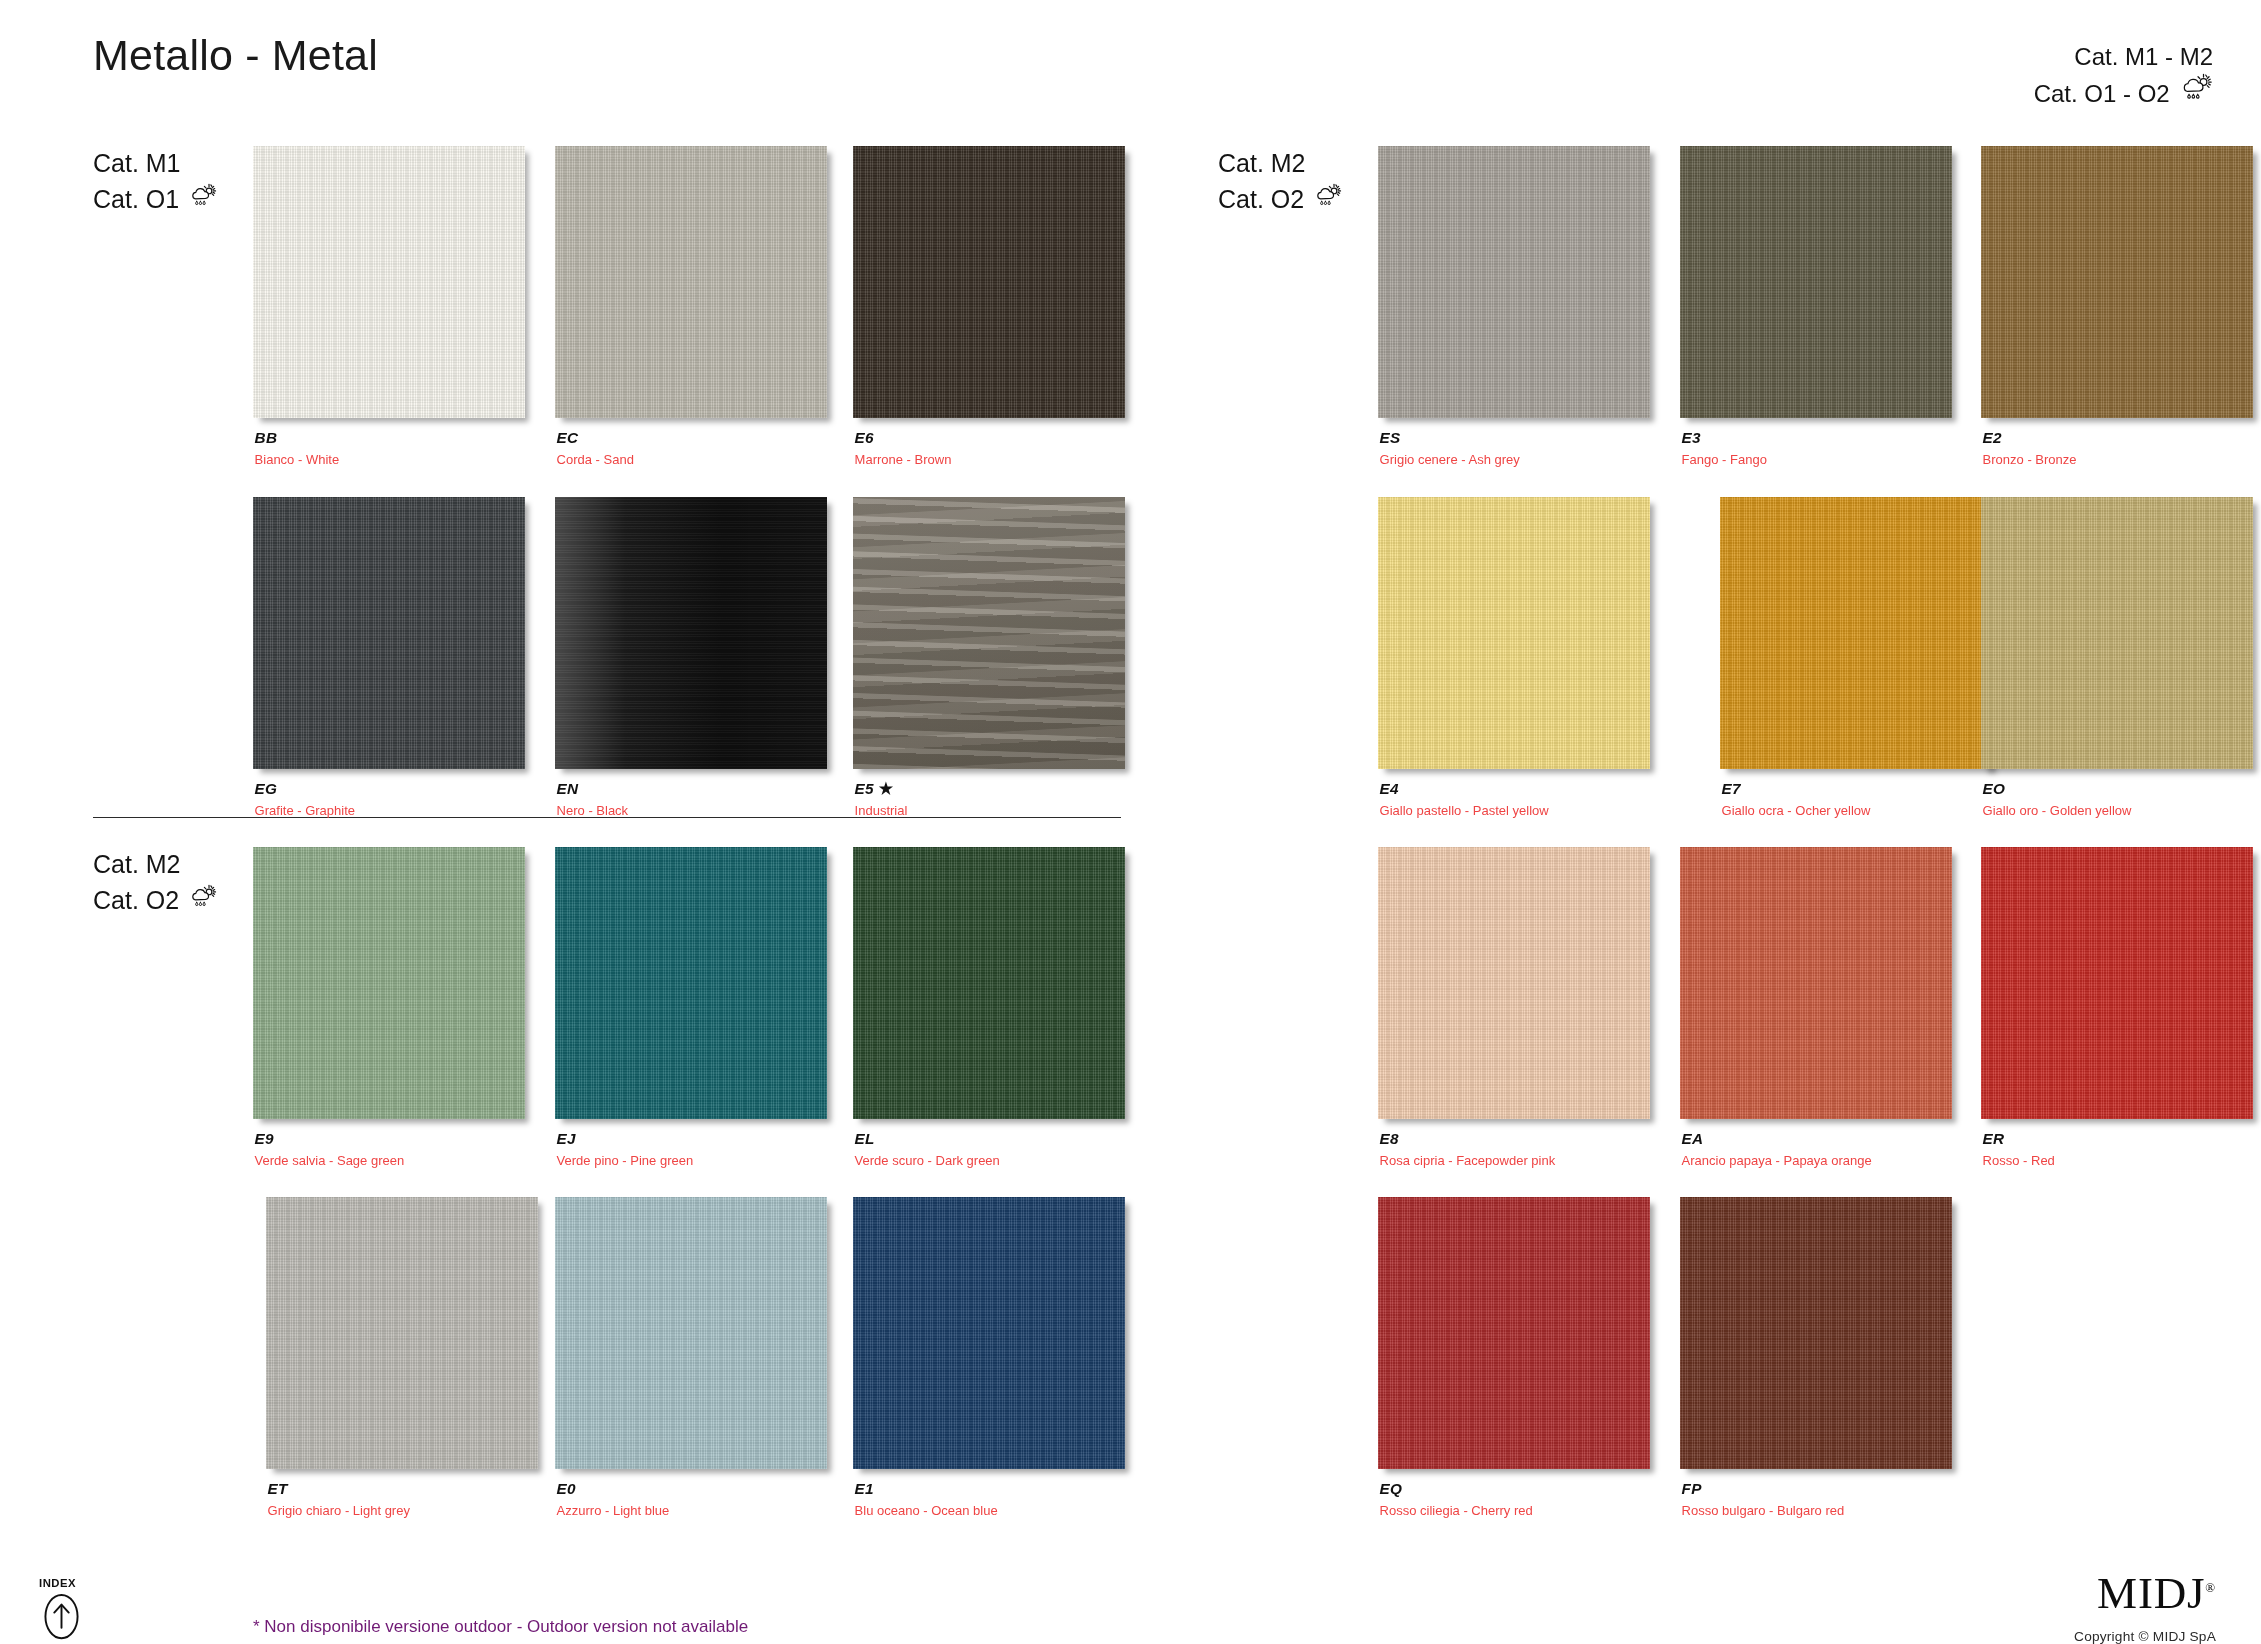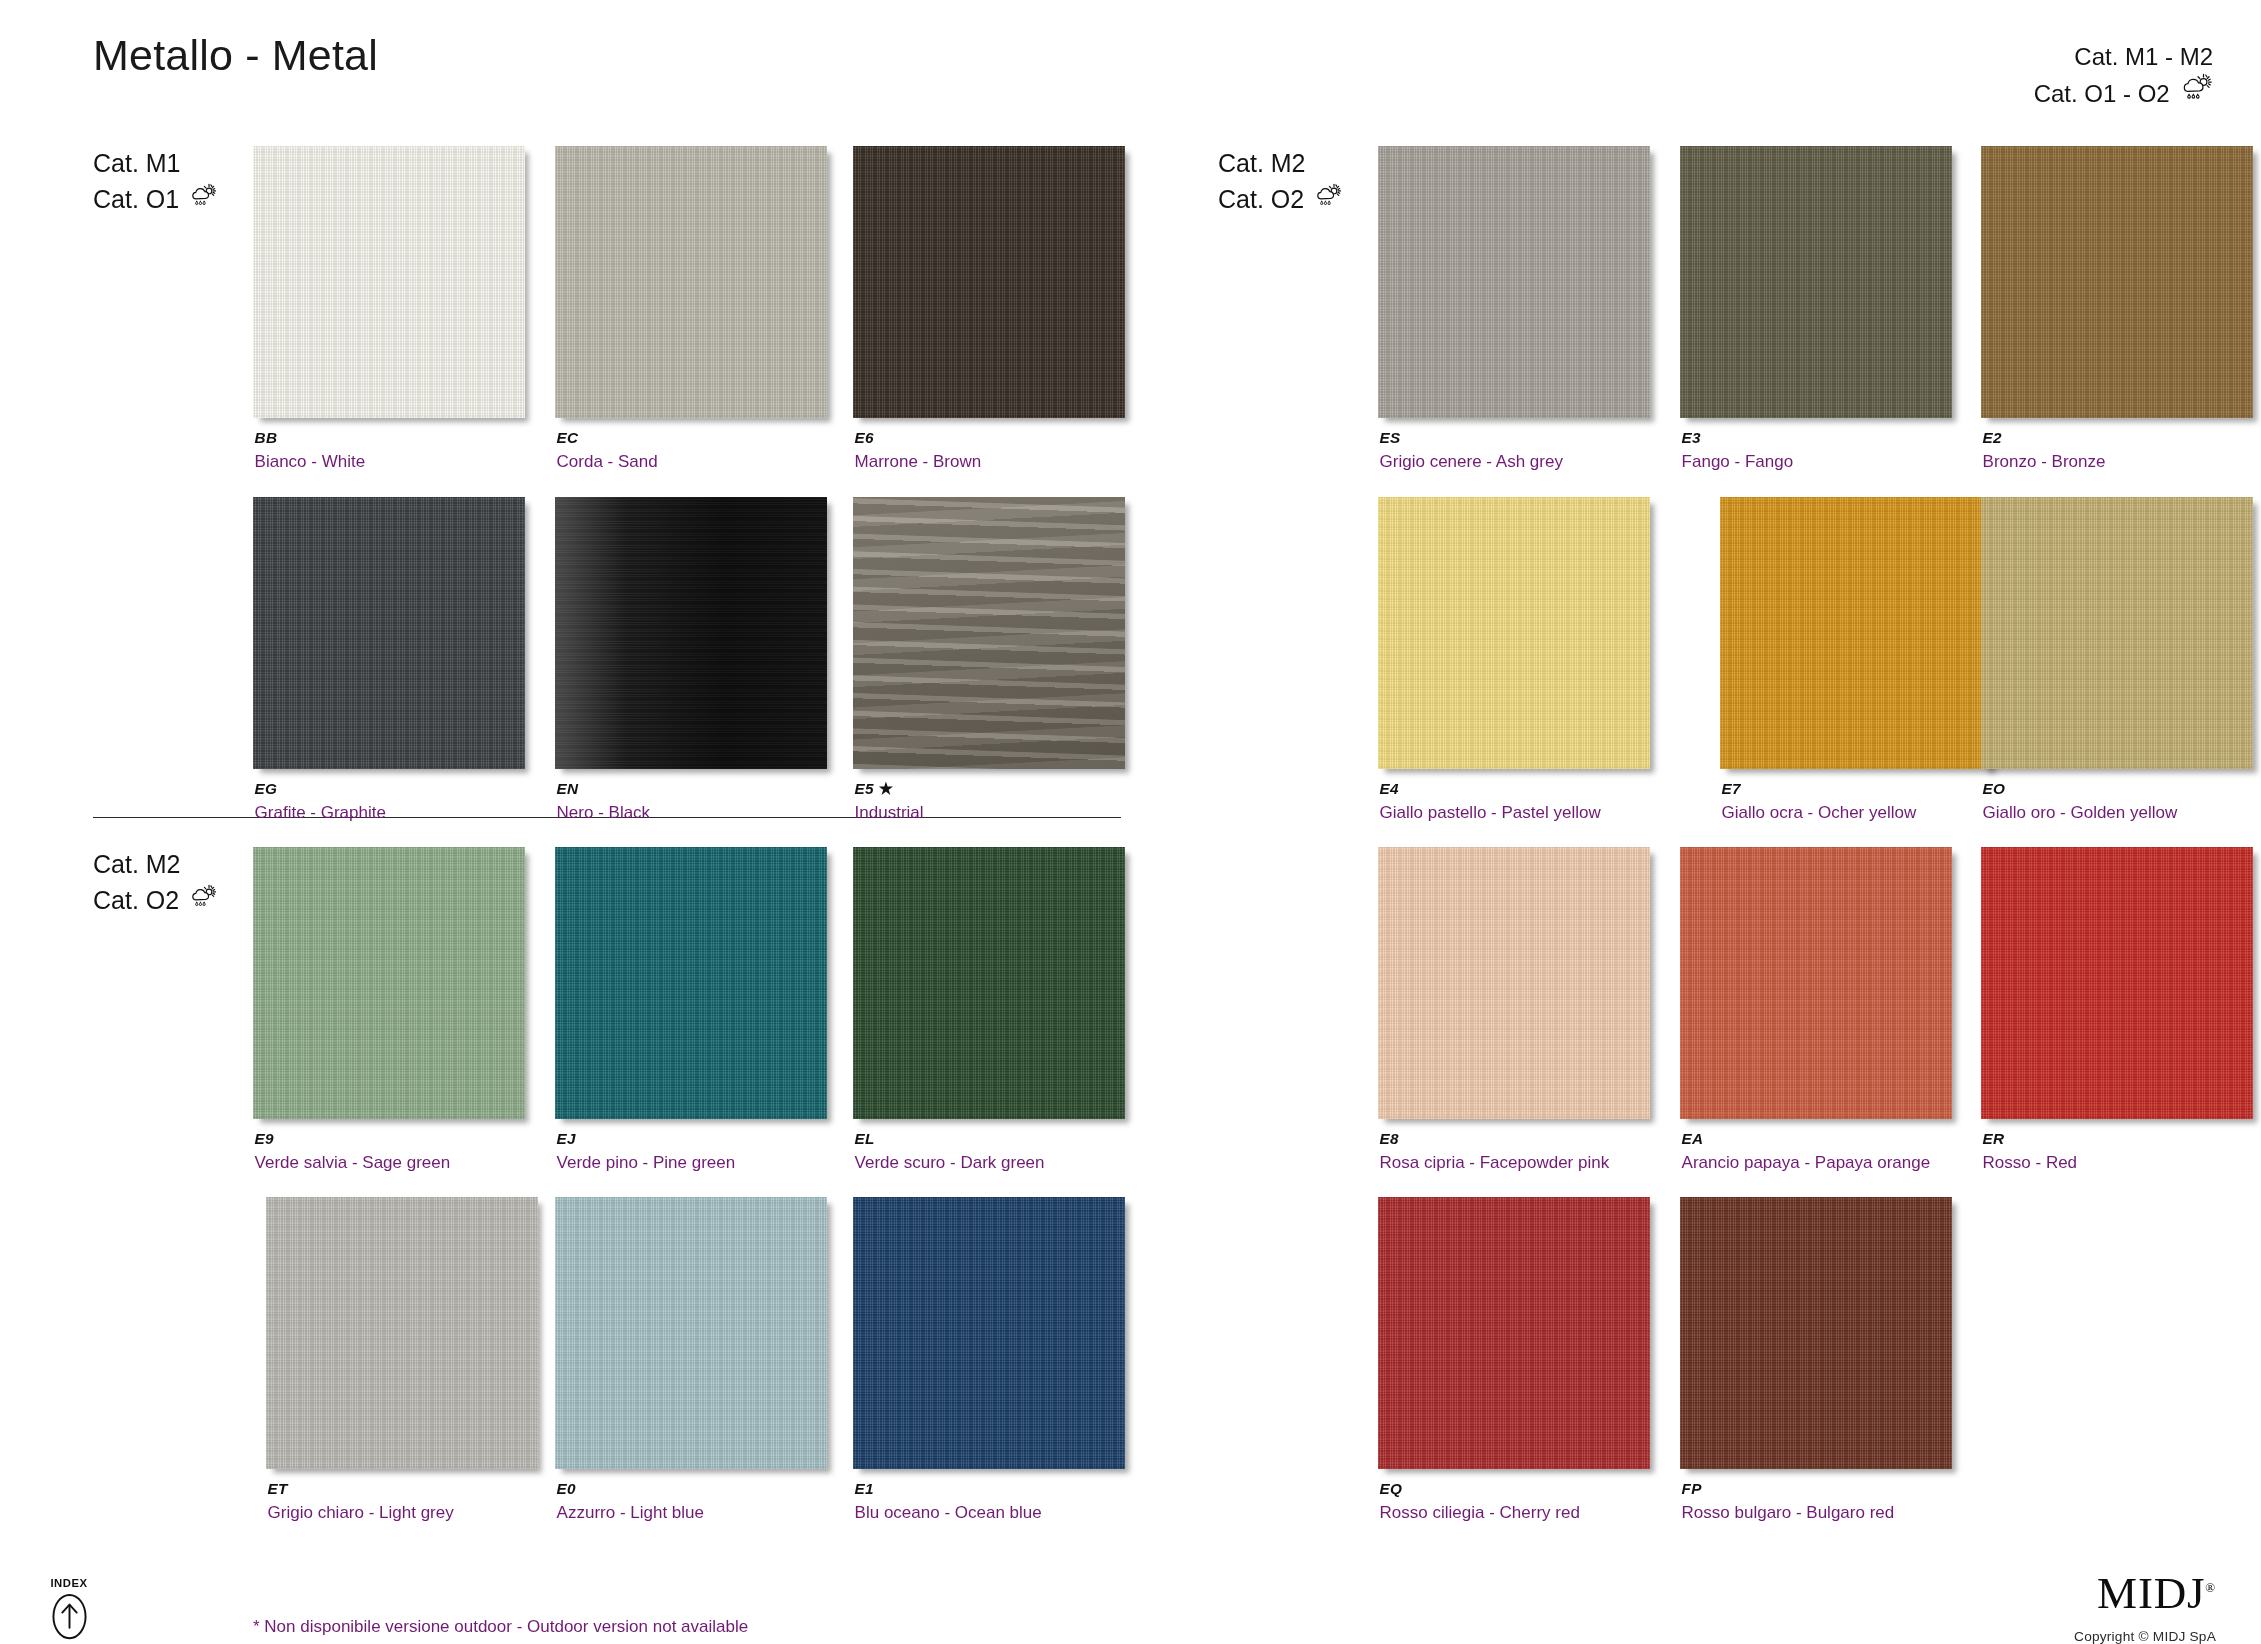--- a/index.html
+++ b/index.html
@@ -71,37 +71,37 @@
 
   .sw-code {
     position: absolute; left: 1.6px; top: 283px;
     font-size: 15.3px; font-weight: 700; font-style: italic;
     letter-spacing: 0.3px; color: #111;
     display: flex; align-items: center; gap: 4.8px; white-space: nowrap;
   }
   .sw-star { font-style: normal; font-size: 16px; line-height: 1; }
   .sw-name {
     position: absolute; left: 1.6px; top: 306px;
-    font-size: 17px; color: #701a75; white-space: nowrap;
+    font-size: 13px; color: #ef4444; white-space: nowrap;
   }
 
   
   .divider {
     position: absolute; left: 93px; top: 817px;
     width: 1028px; height: 0.8px; background: #2b2b2b;
   }
 
   
   .footnote {
     position: absolute; left: 253px; top: 1617px;
     font-size: 17px; color: #701a75; white-space: nowrap;
   }
   .index-block {
     position: absolute; left: 39px; top: 1577px;
-    width: 60px; text-align: center;
+    width: 60px; 
   }
   .index-block .txt {
     font-size: 11.3px; font-weight: 700; letter-spacing: 0.5px; color: #111;
   }
   .brand {
     position: absolute; right: 45px; top: 1571px;
     text-align: right;
   }
   .brand .mark {
     font-size: 45px; font-weight: 400; letter-spacing: 0.8px;

